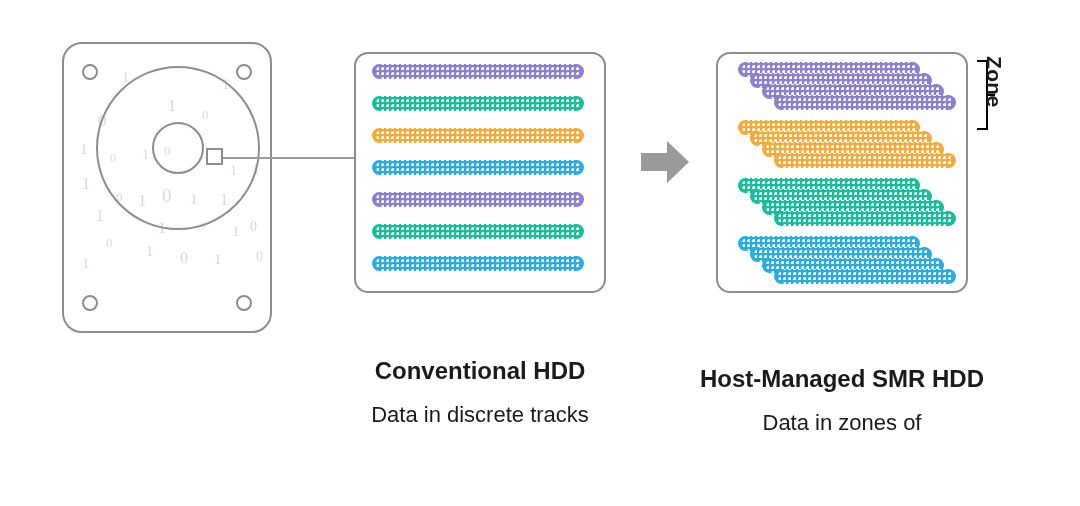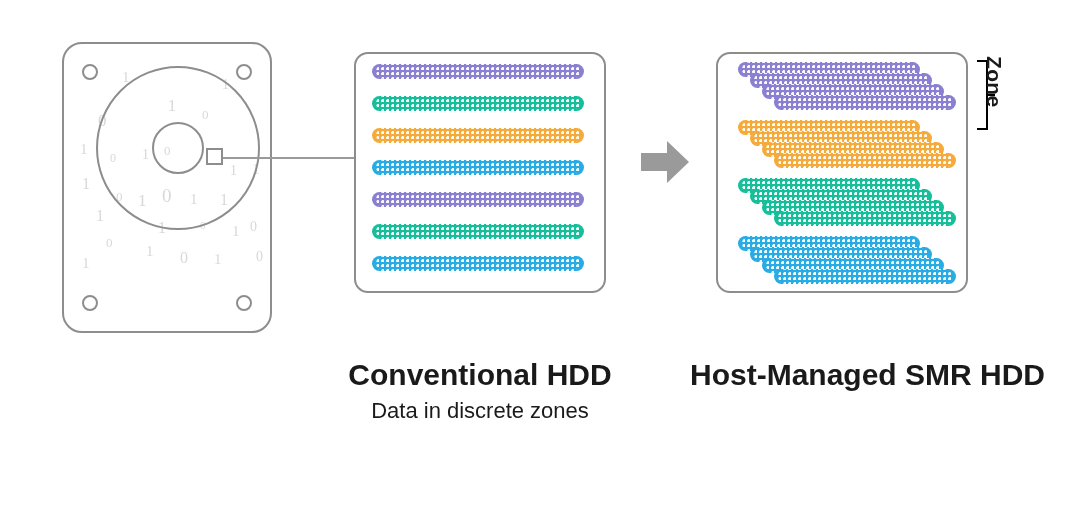--- a/index.html
+++ b/index.html
@@ -158,31 +158,31 @@
     white-space: nowrap;
   }
 
   
   .caption {
     position: absolute;
     text-align: center;
     line-height: 1.28;
   }
   .caption .title {
-    font-size: 30px;
+    font-size: 24px;
     font-weight: bold;
-    margin-bottom: 3px;
+    margin-bottom: 14px;
     white-space: nowrap;
   }
   .caption .sub {
     font-size: 22px;
     font-weight: normal;
   }
   .caption-conventional { left: 330px; top: 356px; width: 300px; }
-  .caption-smr { left: 690px; top: 356px; width: 304px; }
+  .caption-smr { left: 690px; top: 364px; width: 304px; }
 </style>
 </head>
 <body>
 
 <div class="stage">
 
   <div class="hdd-body">
     <div class="screw tl"></div>
     <div class="screw tr"></div>
     <div class="screw bl"></div>
@@ -312,21 +312,22 @@
         </div>
       </div>
     </div>
 
   <div class="zone-bracket"></div>
   <div class="zone-tick"></div>
   <div class="zone-label">Zone</div>
 
   <div class="caption caption-conventional">
     <div class="title">Conventional HDD</div>
-    <div class="sub">Data in discrete zones</div>
+    <div class="sub">Data in discrete tracks</div>
   </div>
   <div class="caption caption-smr">
     <div class="title">Host-Managed SMR HDD</div>
     <div class="sub">
+        <div>Data in zones of</div>
       </div>
   </div>
 
 </div>
 
 </body></html>

